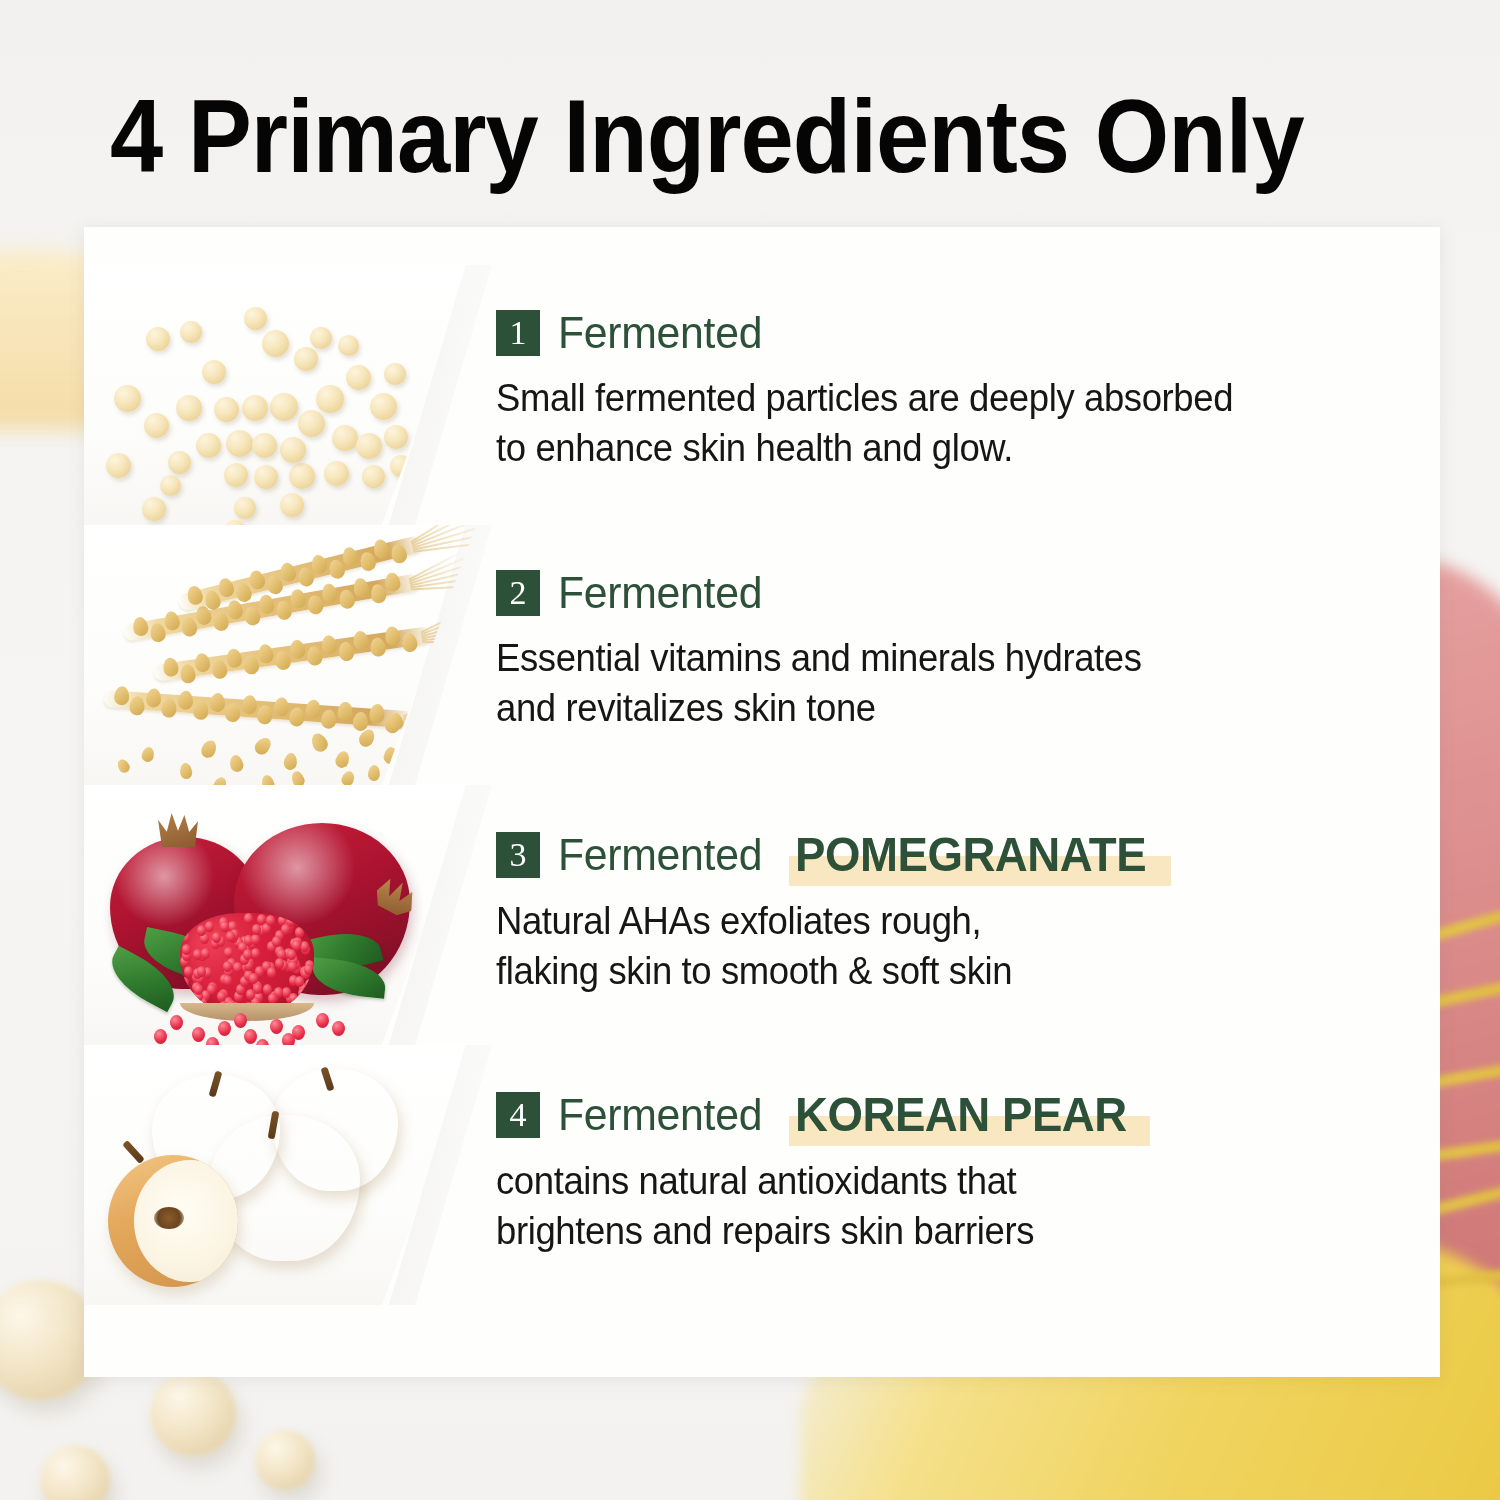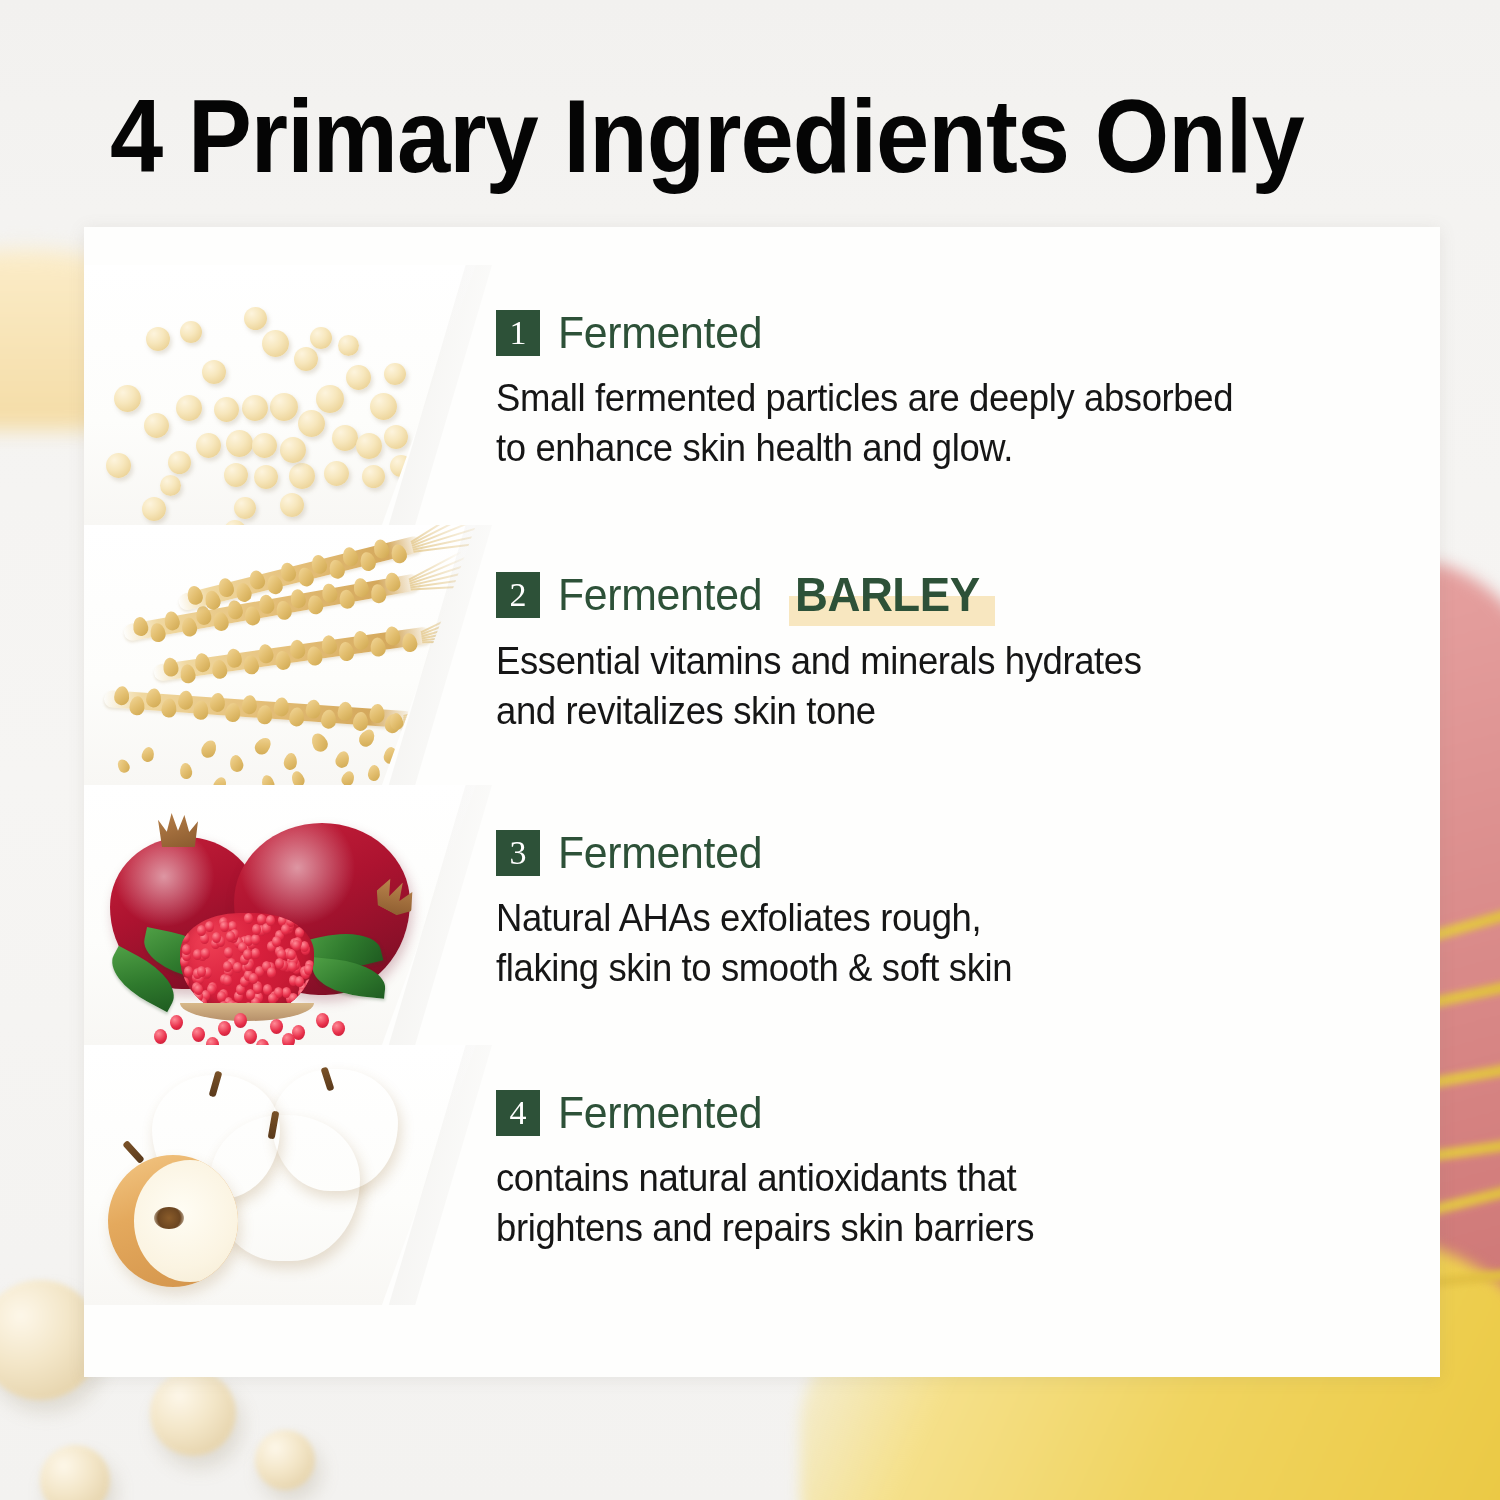--- a/index.html
+++ b/index.html
@@ -536,21 +536,20 @@
               <div class="grain" style="left:258px;top:246px;width:12px;height:15px;transform:rotate(22deg);"></div>
               <div class="grain" style="left:306px;top:188px;width:13px;height:17px;transform:rotate(-10deg);"></div>
               <div class="grain" style="left:284px;top:240px;width:12px;height:16px;transform:rotate(5deg);"></div>
             </div>
           </div>
           <div class="slant-shadow"></div>
           <div class="textcol">
             <div class="headline">
               <div class="badge">2</div>
               <div class="fermented">Fermented</div>
-              <div class="ing-wrap"><div class="ing-hl"></div><div class="ingredient">BARLEY</div></div>
             </div>
             <div class="desc">
               <div>Essential vitamins and minerals hydrates</div>
               <div>and revitalizes skin tone</div>
             </div>
           </div>
         </div>
         <div class="row row-3">
           <div class="photo">
             <div class="photo-inner">
@@ -728,20 +727,21 @@
               <div class="aril" style="left:248px;top:236px;width:13px;height:15px;"></div>
               <div class="aril" style="left:122px;top:252px;width:13px;height:15px;"></div>
               <div class="aril" style="left:172px;top:254px;width:13px;height:15px;"></div>
             </div>
           </div>
           <div class="slant-shadow"></div>
           <div class="textcol">
             <div class="headline">
               <div class="badge">3</div>
               <div class="fermented">Fermented</div>
+              <div class="ing-wrap"><div class="ing-hl"></div><div class="ingredient">POMEGRANATE</div></div>
             </div>
             <div class="desc">
               <div>Natural AHAs exfoliates rough,</div>
               <div>flaking skin to smooth &amp; soft skin</div>
             </div>
           </div>
         </div>
         <div class="row row-4">
           <div class="photo">
             <div class="photo-inner">
@@ -756,20 +756,21 @@
                 <div class="pear-core" style="left:46px;top:52px;"></div>
               </div>
               <div class="pear-stem" style="left:46px;top:94px;height:26px;transform:rotate(-42deg);"></div>
             </div>
           </div>
           <div class="slant-shadow"></div>
           <div class="textcol">
             <div class="headline">
               <div class="badge">4</div>
               <div class="fermented">Fermented</div>
+              <div class="ing-wrap"><div class="ing-hl"></div><div class="ingredient">KOREAN PEAR</div></div>
             </div>
             <div class="desc">
               <div>contains natural antioxidants that</div>
               <div>brightens and repairs skin barriers</div>
             </div>
           </div>
         </div>
       </div>
   </div>
 

